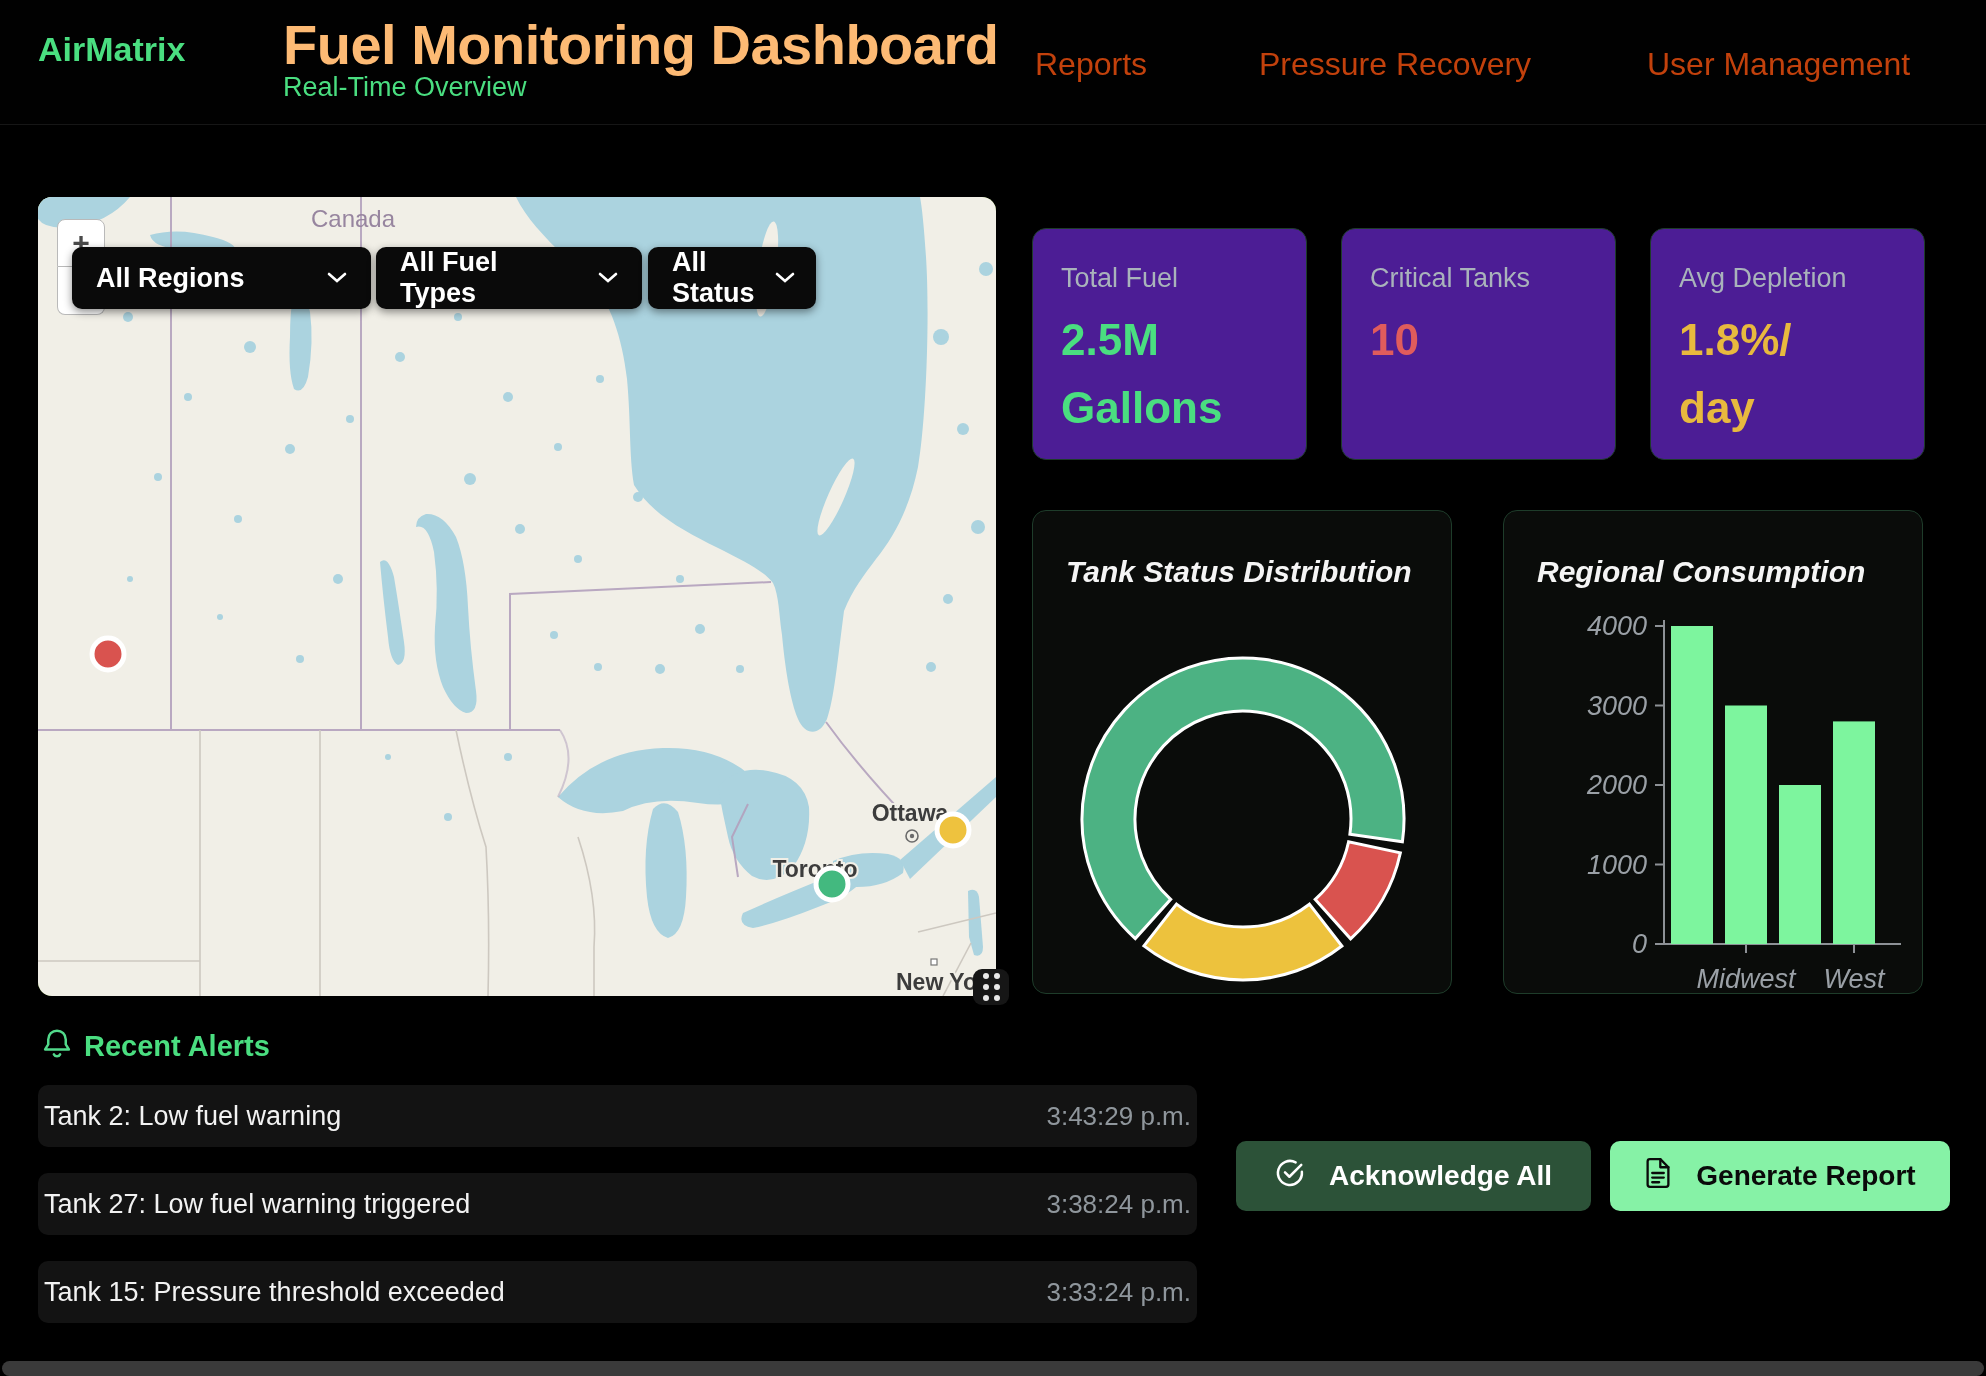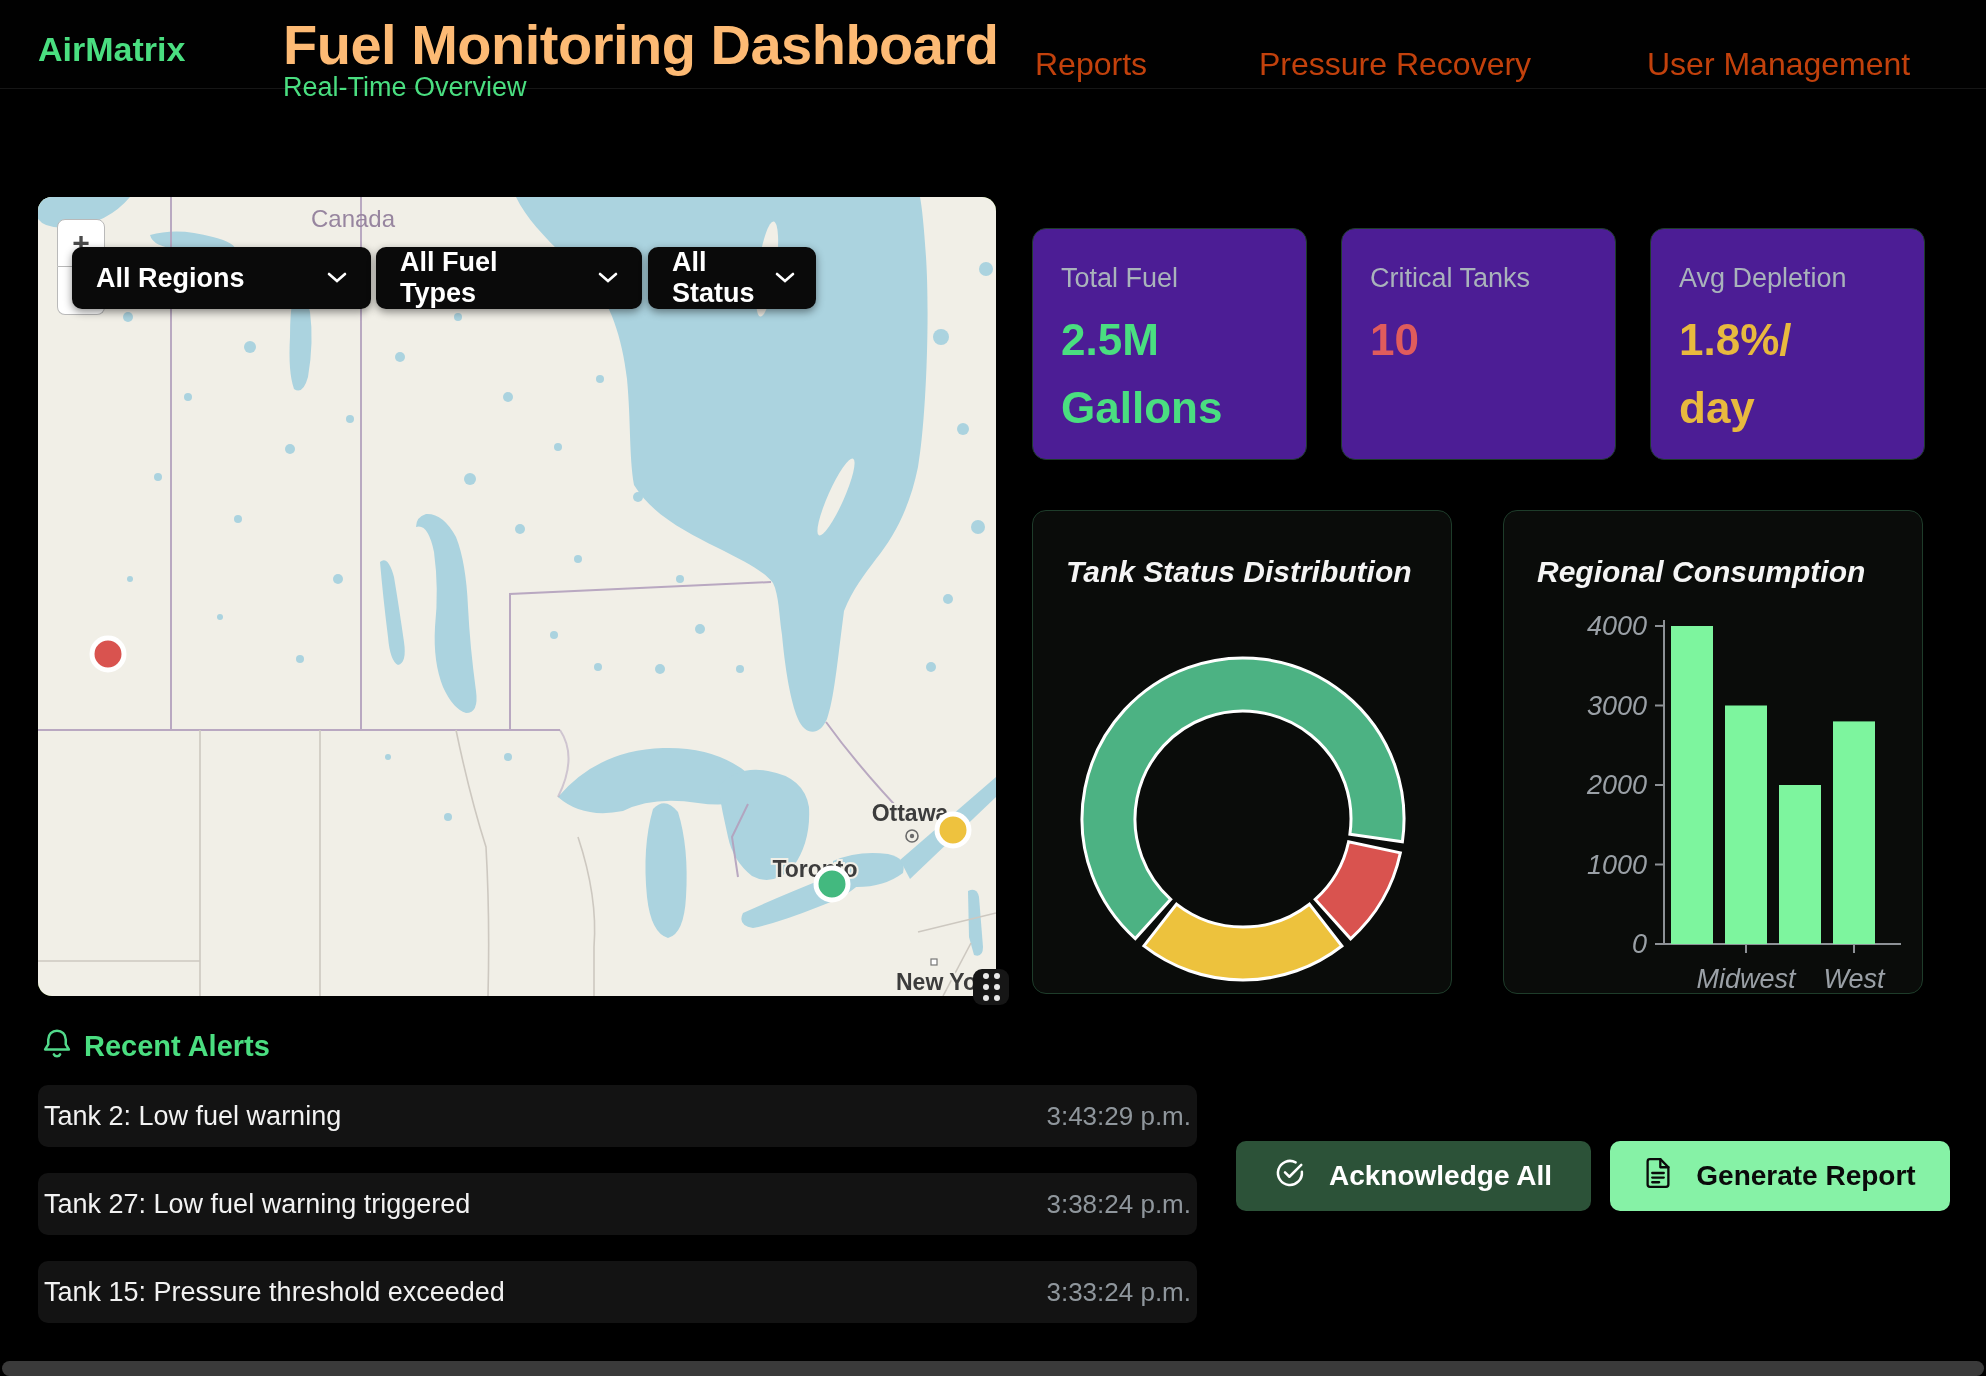--- a/index.html
+++ b/index.html
@@ -1,21 +1,21 @@
 <!DOCTYPE html>
 <html><head>
 <meta charset="utf-8">
 <style>
   * { margin:0; padding:0; box-sizing:border-box; }
   html,body { background:#000; }
   body { width:1986px; height:1376px; position:relative; overflow:hidden;
          font-family:"Liberation Sans", sans-serif; color:#eee; }
 
   
-  #header { position:absolute; left:0; top:0; width:1986px; height:89px;
+  #header { position:absolute; left:0; top:0; width:1986px; height:125px;
             background:#010101; border-bottom:1px solid #161616; }
   #logo { position:absolute; left:38px; top:30px; font-size:34px; font-weight:bold; color:#4ade80; }
   #page-title { position:absolute; left:283px; top:12px; font-size:56px; font-weight:bold;
                 color:#fdba74; letter-spacing:-0.5px; }
   #page-subtitle { position:absolute; left:283px; top:72px; font-size:27px; color:#4ade80; }
   .nav-item { position:absolute; top:46px; font-size:32px; color:#c2410c; cursor:pointer; }
 
   
   #map-panel { position:absolute; left:38px; top:197px; width:958px; height:799px;
                border-radius:14px; overflow:hidden; background:#4d7c0f;padding-left:36px; }

